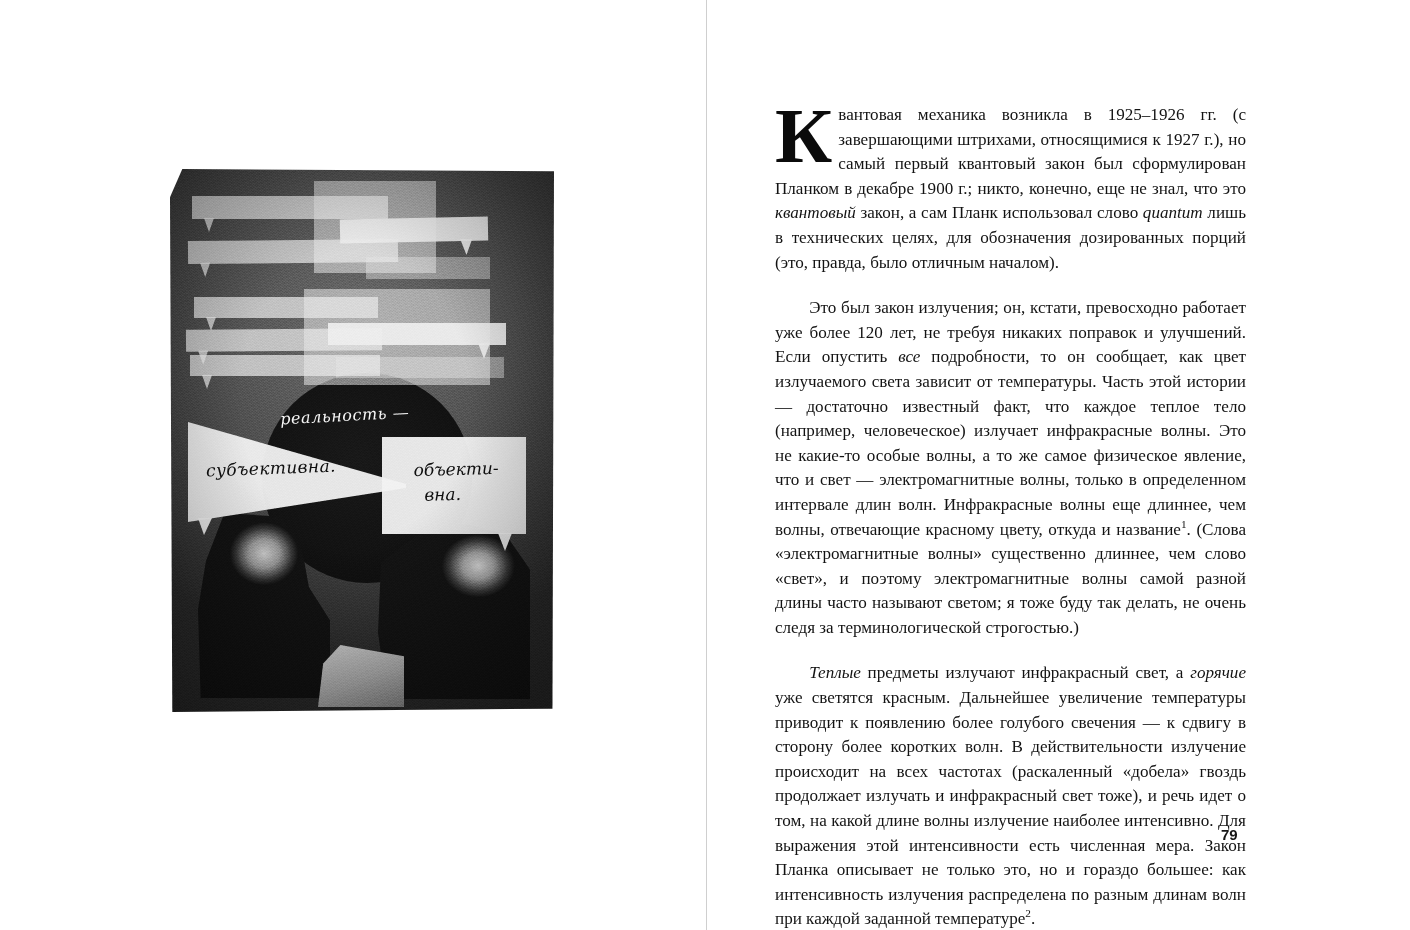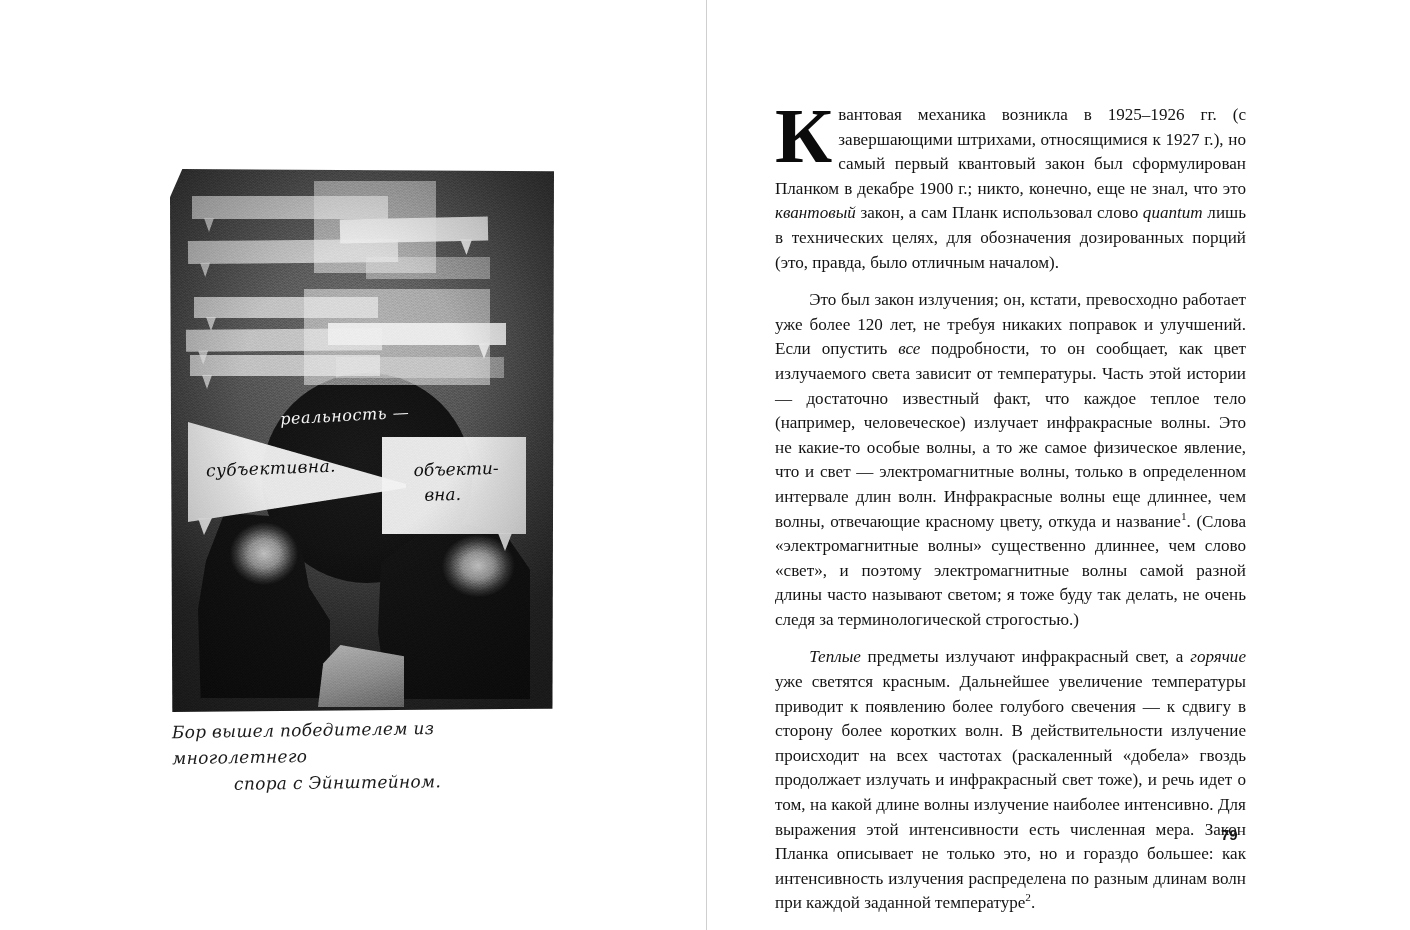--- a/index.html
+++ b/index.html
@@ -268,21 +268,21 @@
     width: 471px;
     font-family: "Liberation Serif", serif;
     font-size: 17.1px;
     line-height: 24.6px;
     text-align: justify;
     text-justify: inter-word;
     color: #131313;
     hyphens: manual;
   }
   .textcol p { margin: 0; }
-  .textcol p + p { text-indent: 2.0em; margin-top: 13px; }
+  .textcol p + p { text-indent: 2.0em; margin-top: 21px; }
 
   
   .dropcap-para { position: relative; }
   .dropcap {
     float: left;
     font-family: "Liberation Serif", serif;
     font-weight: 700;
     font-size: 79px;
     line-height: 0.79;
     margin: 2px 6px -2px 0;
@@ -354,24 +354,20 @@
         <div class="obj-bubble"></div>
         <div class="obj-tail"></div>
         <div class="hand-obj">
           <span class="l1">объекти-</span>
           <span class="l2">вна.</span>
         </div>
 
       </div>
     </div>
 
-    <div class="caption">
-      <span class="cl1">Бор вышел победителем из многолетнего</span>
-      <span class="cl2">спора с Эйнштейном.</span>
-    </div>
 
   </div>
 
   <div class="gutter-rule"></div>
 
   <div class="page-right">
     <div class="textcol" id="bodytext">
         <p class="dropcap-para"><span class="dropcap">К</span><span>вантовая механика возникла в 1925–1926 гг. (с завершающими штрихами, относящимися к 1927 г.), но самый первый квантовый закон был сформулирован Планком в декабре 1900 г.; никто, конечно, еще не знал, что это </span><em>квантовый</em><span> закон, а сам Планк использовал слово </span><em>quantum</em><span> лишь в технических целях, для обозначения дозированных порций (это, правда, было отличным началом).</span></p>
         <p><span>Это был закон излучения; он, кстати, превосходно работает уже более 120 лет, не требуя никаких поправок и улучшений. Если опустить </span><em>все</em><span> подробности, то он сообщает, как цвет излучаемого света зависит от температуры. Часть этой истории — достаточно известный факт, что каждое теплое тело (например, человеческое) излучает инфракрасные волны. Это не какие-то особые волны, а то же самое физическое явление, что и свет — электромагнитные волны, только в определенном интервале длин волн. Инфракрасные волны еще длиннее, чем волны, отвечающие красному цвету, откуда и название</span><sup>1</sup><span>. (Слова «электромагнитные волны» существенно длиннее, чем слово «свет», и поэтому электромагнитные волны самой разной длины часто называют светом; я тоже буду так делать, не очень следя за терминологической строгостью.)</span></p>
         <p><em>Теплые</em><span> предметы излучают инфракрасный свет, а </span><em>горячие</em><span> уже светятся красным. Дальнейшее увеличение температуры приводит к появлению более голубого свечения — к сдвигу в сторону более коротких волн. В действительности излучение происходит на всех частотах (раскаленный «добела» гвоздь продолжает излучать и инфракрасный свет тоже), и речь идет о том, на какой длине волны излучение наиболее интенсивно. Для выражения этой интенсивности есть численная мера. Закон Планка описывает не только это, но и гораздо большее: как интенсивность излучения распределена по разным длинам волн при каждой заданной температуре</span><sup>2</sup><span>.</span></p>

